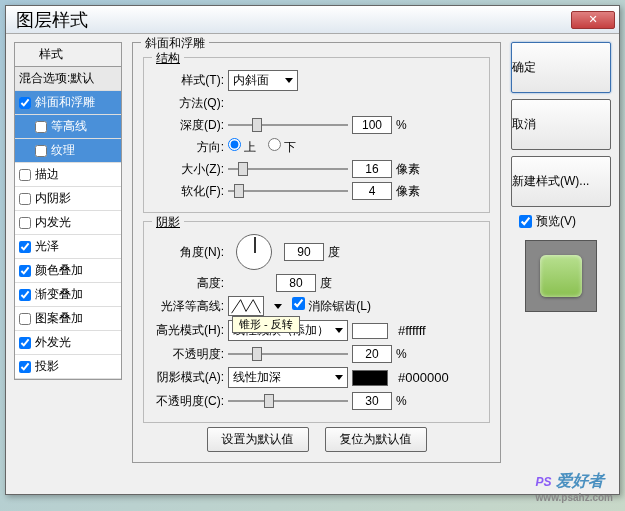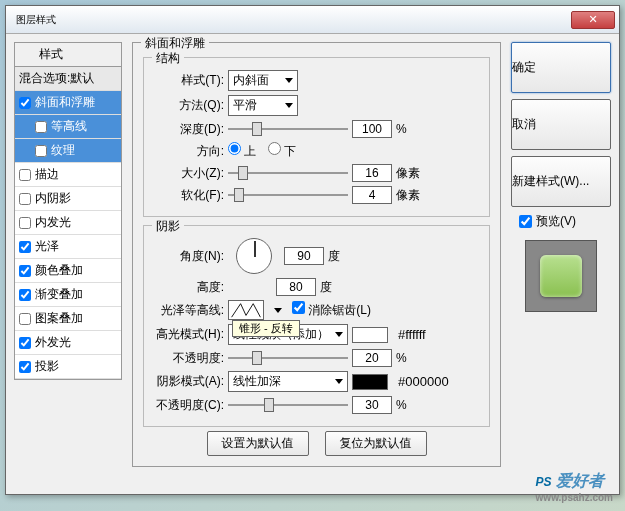--- a/index.html
+++ b/index.html
@@ -1,34 +1,34 @@
 <!DOCTYPE html>
 <html><head>
 <meta charset="utf-8">
 <style>
 * { box-sizing: border-box; margin: 0; padding: 0; font-family: "Microsoft YaHei", SimSun, sans-serif; font-size: 12px; }
 body { background: linear-gradient(135deg, #a8c8d8, #c8d8c8); width: 625px; height: 511px; position: relative; }
 .dialog { position: absolute; top: 5px; left: 5px; width: 615px; height: 490px; background: #f0f0f0; border: 1px solid #666; box-shadow: 2px 2px 6px rgba(0,0,0,0.3); }
 .titlebar { height: 28px; background: linear-gradient(#fff, #e0e8f0); border-bottom: 1px solid #aaa; display: flex; align-items: center; padding: 0 4px; }
-.titlebar-title { flex: 1; padding-left: 6px; font-size: 10px; }
+.titlebar-title { flex: 1; padding-left: 6px; font-size: 18px; }
 .close-btn { width: 44px; height: 18px; background: linear-gradient(#e08080, #c54040); border: 1px solid #933; border-radius: 2px; color: #fff; text-align: center; line-height: 14px; font-size: 11px; cursor: pointer; }
 .content { display: flex; padding: 8px; gap: 6px; height: calc(100% - 28px); }
 .left-panel { width: 108px; }
 .left-header { background: #f0f0f0; border: 1px solid #999; padding: 3px 24px; margin-bottom: 0; }
 .left-list { border: 1px solid #999; border-top: none; background: #fff; }
 .list-item { padding: 3px 4px; display: flex; align-items: center; gap: 4px; border-bottom: 1px solid #ddd; cursor: pointer; }
 .list-item.blend { background: #e8e8e8; }
 .list-item.sel { background: #4a90d9; color: #fff; }
 .list-item.sub { padding-left: 20px; }
 .list-item input[type=checkbox] { width: 12px; height: 12px; }
 .middle-panel { flex: 1; padding: 0 4px; }
 .fieldset { border: 1px solid #999; padding: 6px 10px 10px; margin-bottom: 6px; position: relative; }
 .fieldset-label { position: absolute; top: -8px; left: 8px; background: #f0f0f0; padding: 0 4px; }
 .sub-fieldset { border: 1px solid #bbb; padding: 8px 10px; margin-top: 8px; position: relative; }
-.sub-label { position: absolute; top: -8px; left: 8px; background: #f0f0f0; padding: 0 4px; }
+.sub-label { position: absolute; top: -8px; left: 8px; background: #f0f0f0; padding: 0 4px; text-decoration: underline; }
 .row { display: flex; align-items: center; margin: 4px 0; gap: 4px; }
 .row-label { width: 70px; text-align: right; }
 .dropdown { border: 1px solid #666; background: #fff; padding: 1px 4px; min-width: 70px; display: flex; align-items: center; justify-content: space-between; }
 .dropdown .arrow { border-left: 4px solid transparent; border-right: 4px solid transparent; border-top: 5px solid #000; }
 .slider { flex: 1; height: 16px; position: relative; display: flex; align-items: center; max-width: 120px; }
 .slider-track { height: 2px; background: #999; width: 100%; }
 .slider-thumb { position: absolute; width: 10px; height: 14px; background: #ddd; border: 1px solid #666; top: 1px; }
 .num-input { width: 40px; border: 1px solid #666; background: #fff; padding: 1px 3px; text-align: center; }
 .radio-group { display: flex; gap: 12px; align-items: center; }
 input[type=radio] { margin-right: 3px; }
@@ -41,21 +41,21 @@
 .btn-row { display: flex; gap: 16px; justify-content: center; margin-top: 4px; }
 .btn { border: 1px solid #666; background: linear-gradient(#fdfdfd,#e8e8e8); padding: 3px 14px; cursor: pointer; border-radius: 2px; }
 .right-panel { width: 100px; display: flex; flex-direction: column; gap: 6px; }
 .rbtn { border: 1px solid #666; background: linear-gradient(#fdfdfd,#e8e8e8); padding: 16px 0; text-align: left; cursor: pointer; border-radius: 2px; }
 .rbtn.primary { border: 1px solid #3a70b0; box-shadow: 0 0 2px #5a90d0; }
 .preview-row { display: flex; align-items: center; gap: 4px; padding-left: 8px; }
 .preview-box { width: 72px; height: 72px; background: #888; border: 1px solid #555; margin: 4px auto 0; display: flex; align-items: center; justify-content: center; }
 .preview-green { width: 42px; height: 42px; background: linear-gradient(#b8e090,#8ac050); border-radius: 6px; box-shadow: inset 0 0 4px rgba(255,255,255,0.6), 0 1px 3px rgba(0,0,0,0.4); }
 .tooltip { position: absolute; background: #ffffe0; border: 1px solid #666; padding: 0 6px; font-size: 11px; z-index: 10; }
 .watermark { position: absolute; bottom: 8px; right: 12px; font-size: 16px; font-weight: bold; color: #4a90c0; font-style: italic; }
-.watermark .ps { color: #0369a1; }
+.watermark .ps { color: #8b5cf6; }
 .watermark .url { display: block; font-size: 10px; color: #888; font-style: normal; }
 </style>
 </head>
 <body>
 
 <div class="dialog">
   <div class="titlebar">
     <div class="titlebar-title">图层样式</div>
     <div class="close-btn">✕</div>
   </div>
@@ -128,24 +128,20 @@
           <div class="sub-label">结构</div>
           <div class="row">
             <div class="row-label">样式(T):</div>
             <div class="dropdown">
                 <span>内斜面</span>
                 <span class="arrow"></span>
               </div>
           </div>
           <div class="row">
             <div class="row-label">方法(Q):</div>
-            <div class="dropdown">
-                <span>平滑</span>
-                <span class="arrow"></span>
-              </div>
           </div>
           <div class="row">
             <div class="row-label">深度(D):</div>
             <div class="slider">
                 <div class="slider-track"></div>
                 <div class="slider-thumb" style="left:20%"></div>
               </div>
             <input class="num-input" value="100" style="">
             <span>%</span>
           </div>

